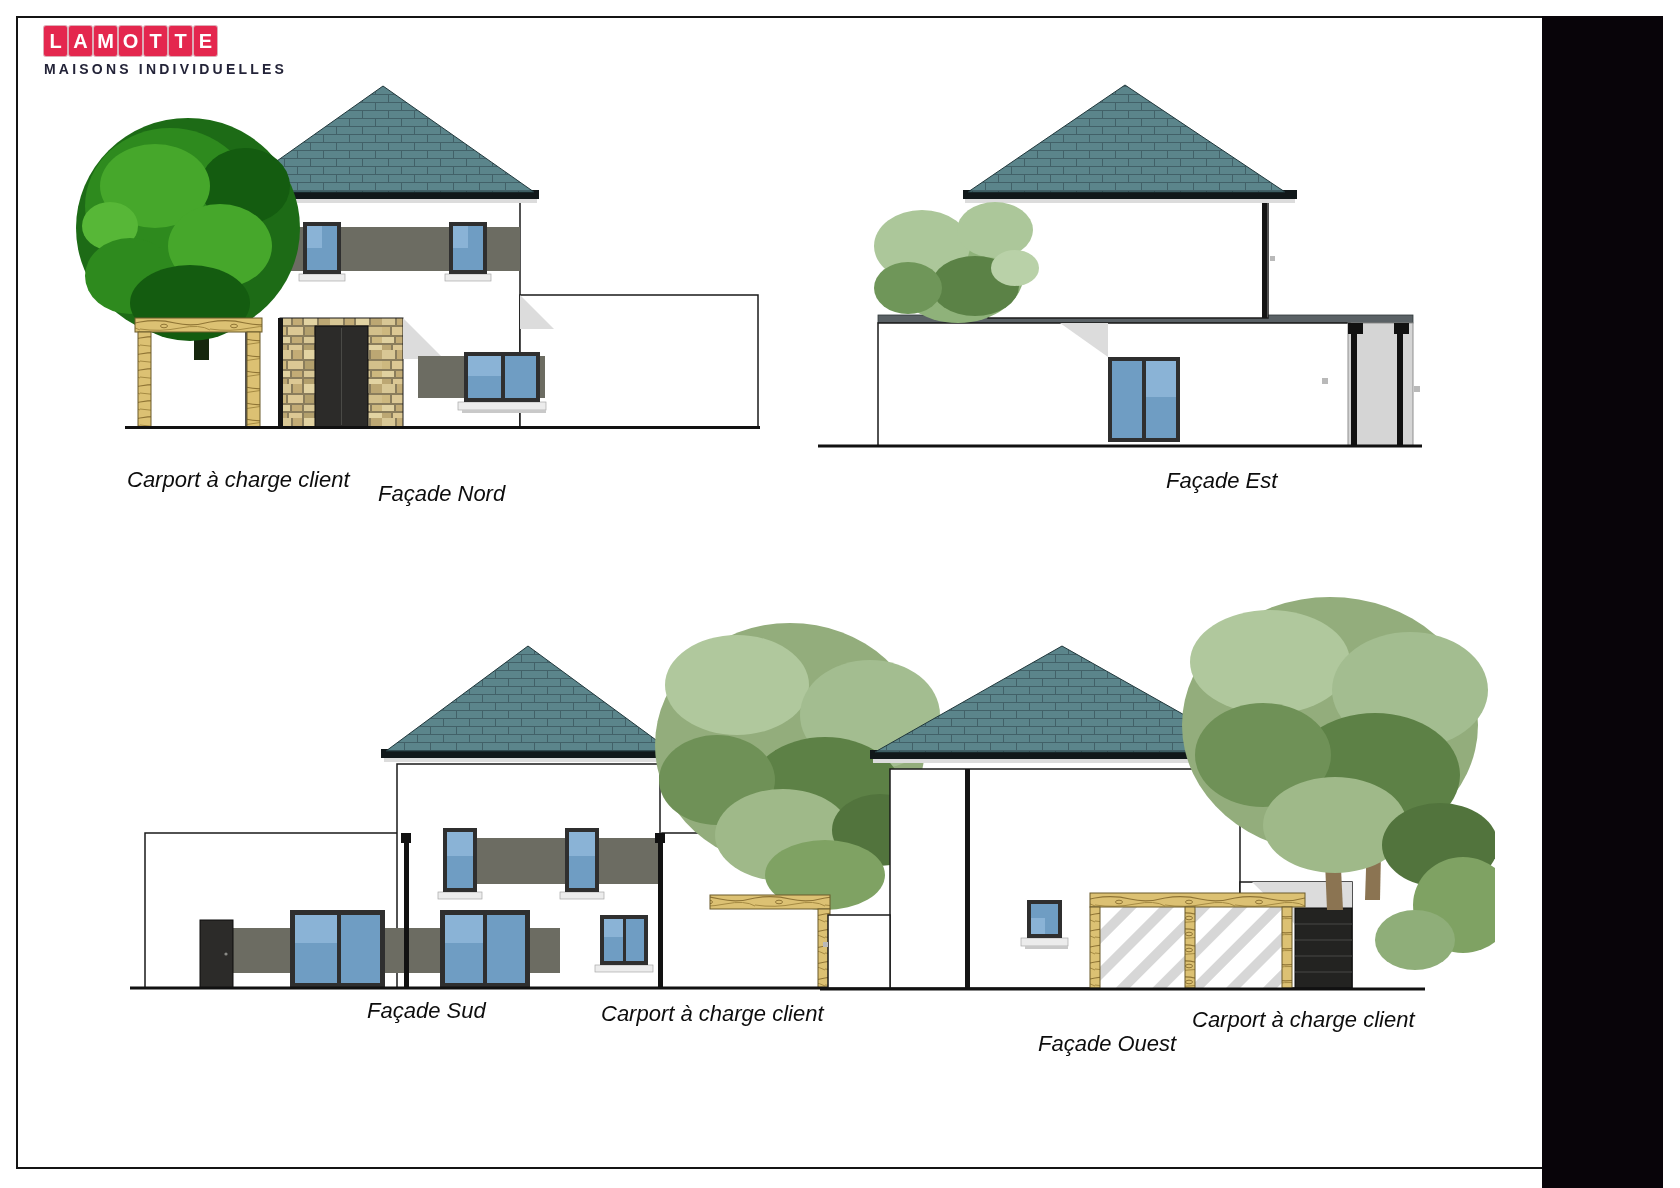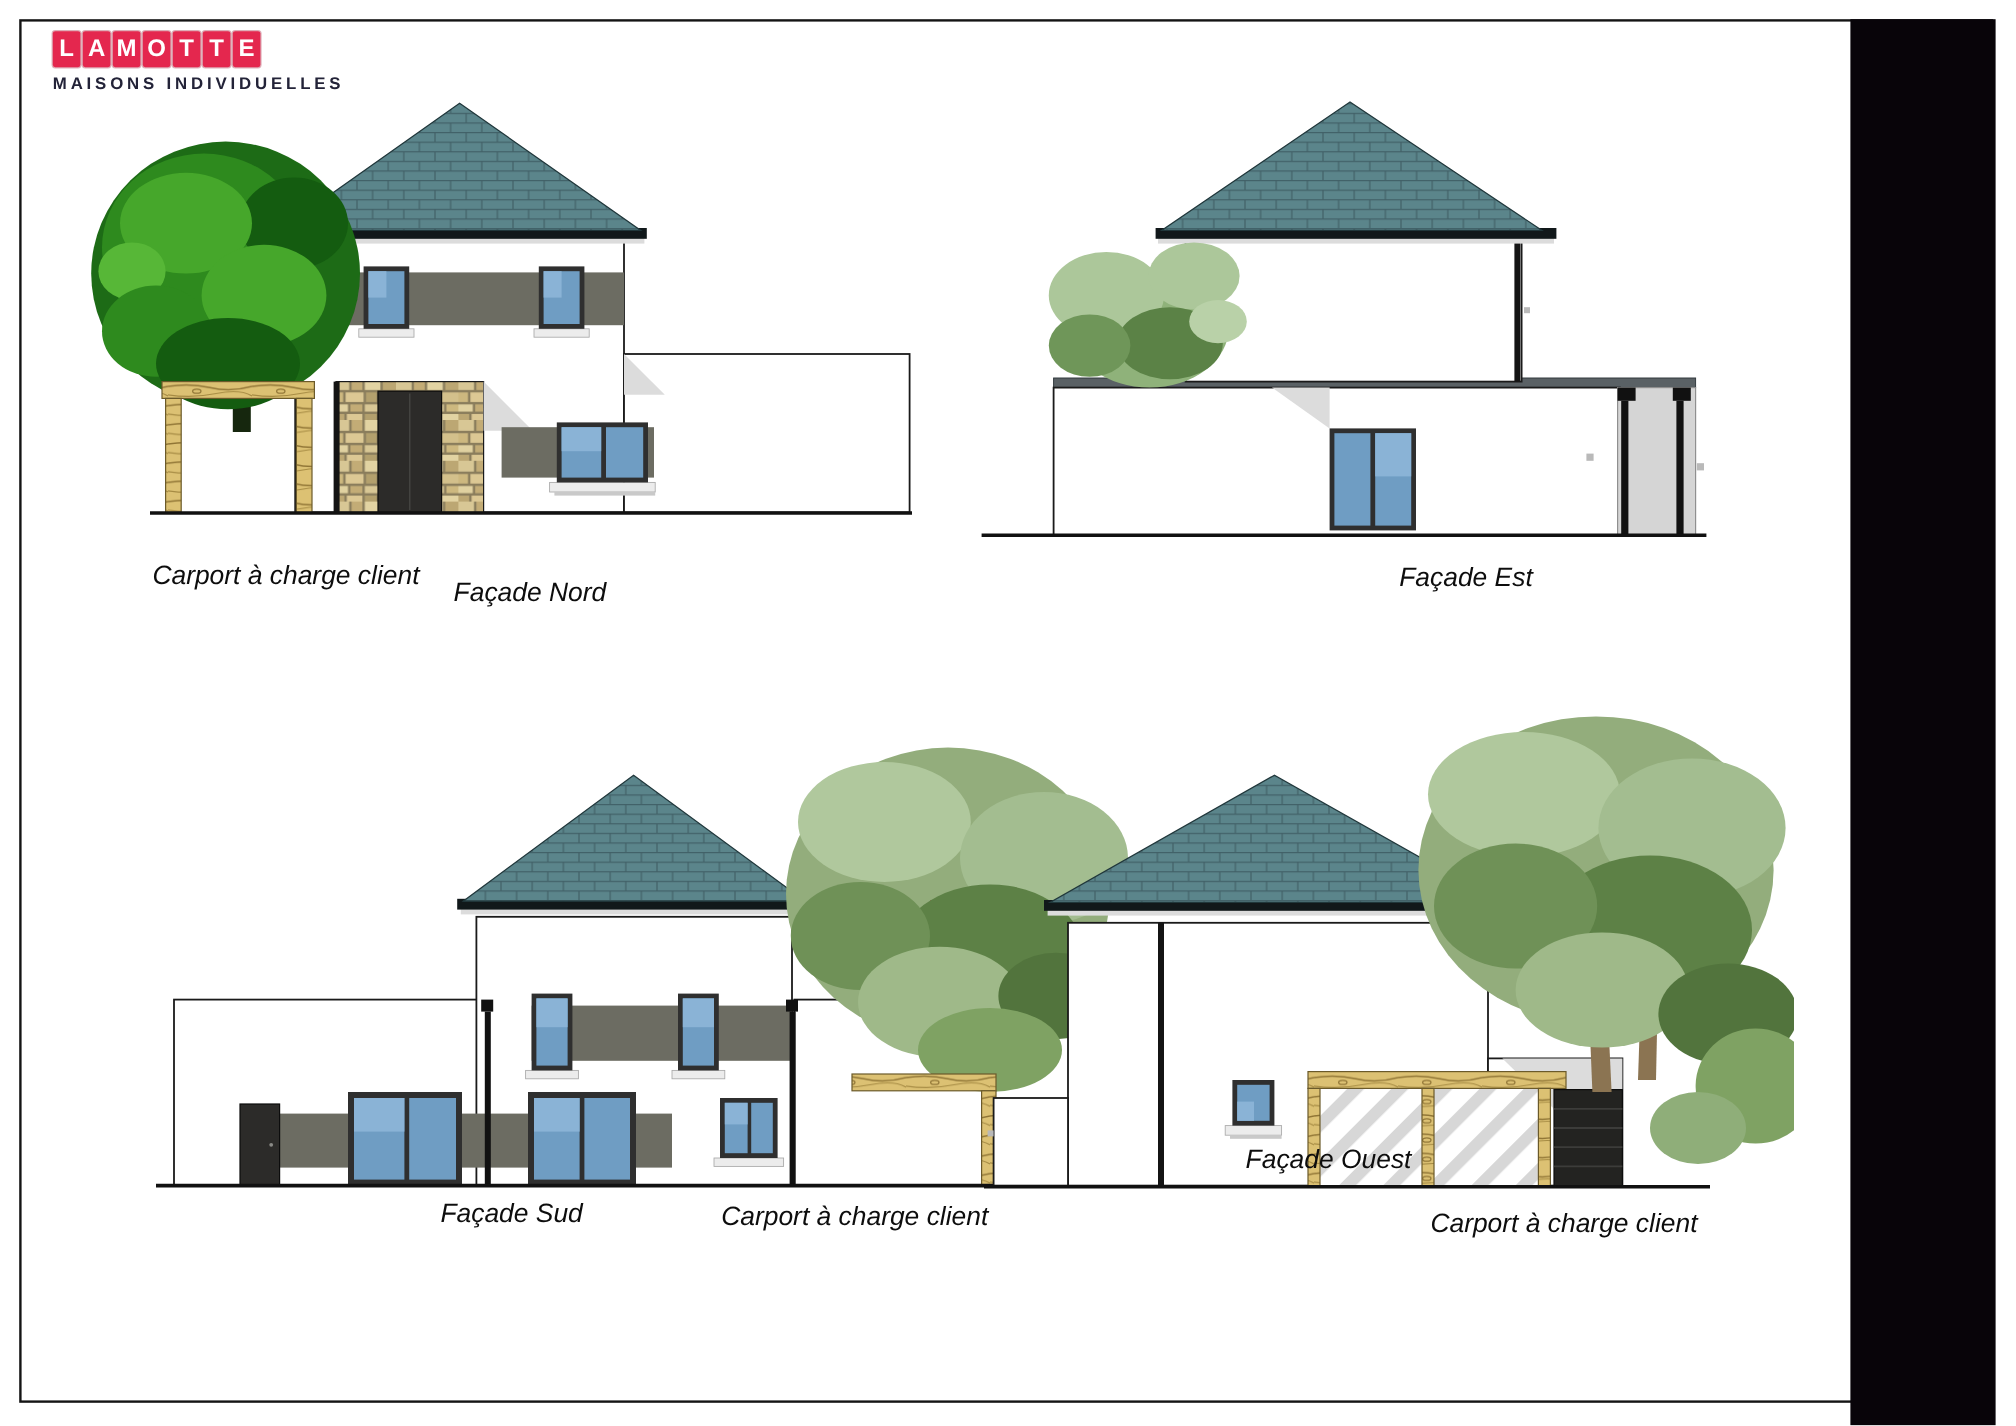--- a/index.html
+++ b/index.html
@@ -304,17 +304,17 @@
       <ellipse cx="600" cy="350" rx="40" ry="30" fill="#8fae79"></ellipse>
     </g>
     <line x1="5" y1="399" x2="610" y2="399" stroke="#111111" stroke-width="3"></line>
   </svg>
 
   <div class="elev-label" style="left:127px;top:467px">Carport à charge client</div>
   <div class="elev-label" style="left:378px;top:481px">Façade Nord</div>
   <div class="elev-label" style="left:1166px;top:468px">Façade Est</div>
   <div class="elev-label" style="left:367px;top:998px">Façade Sud</div>
   <div class="elev-label" style="left:601px;top:1001px">Carport à charge client</div>
-  <div class="elev-label" style="left:1038px;top:953px">Façade Ouest</div>
+  <div class="elev-label" style="left:1038px;top:1031px">Façade Ouest</div>
   <div class="elev-label" style="left:1192px;top:1007px">Carport à charge client</div>
 
   <div class="scan-strip"></div>
 </div>
 
 </body></html>

